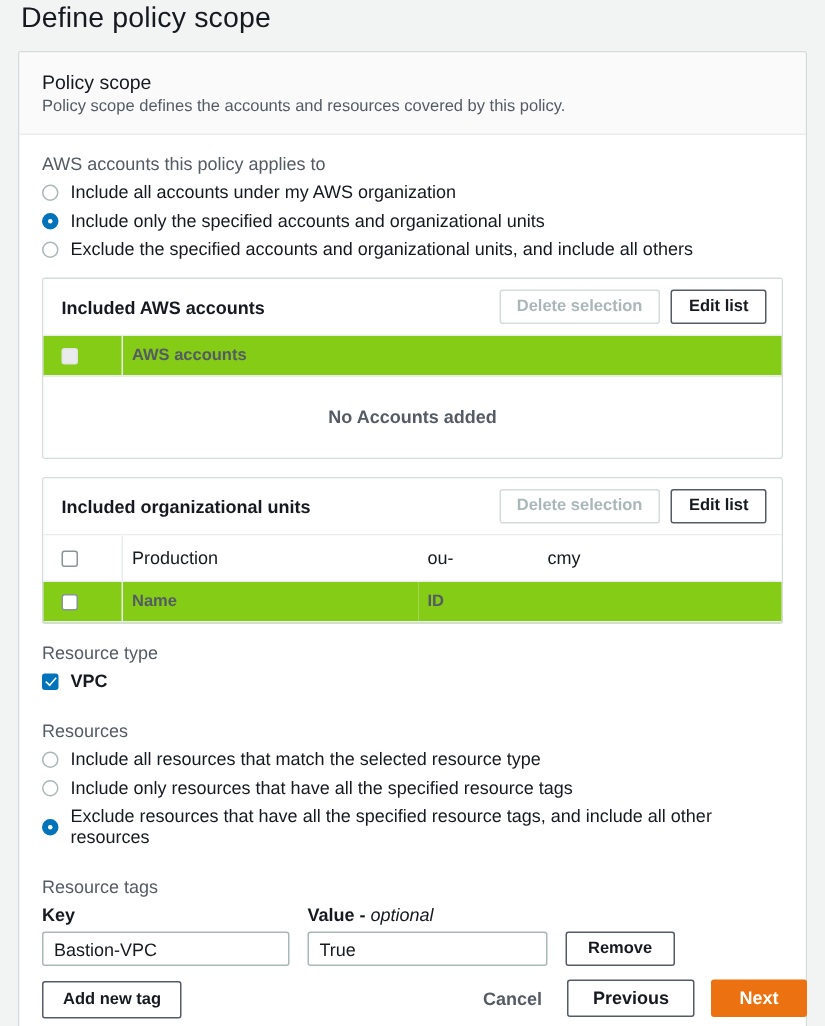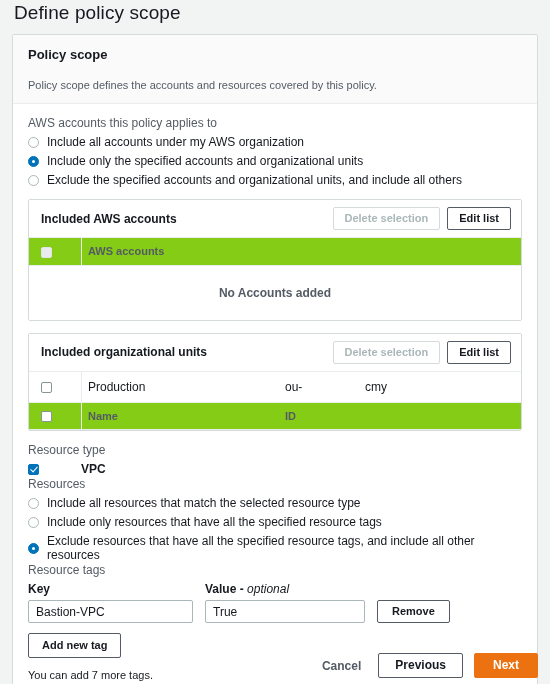--- a/index.html
+++ b/index.html
@@ -38,23 +38,23 @@
     border: 1px solid #d5dbdb;
     border-radius: 2px;
     box-sizing: border-box;
   }
   .card-header {
     background: #fafafa;
     border-bottom: 1px solid #eaeded;
     padding: 12px 15px 12px 15px;
   }
   .card-header h2 {
-    margin: 0 0 17px 0;
+    margin: 0 0 3px 0;
     font-size: 13px;
-    font-weight: bold;
+    font-weight: normal;
     color: #16191f;
   }
   .card-header p {
     margin: 0;
     font-size: 11px;
     color: #545b64;
   }
   .card-body {
     padding: 12px 15px 14px 15px;
     background: #ffffff;
@@ -139,21 +139,20 @@
     width: 3px;
     height: 6px;
     border: solid #ffffff;
     border-width: 0 1.6px 1.6px 0;
     transform: rotate(42deg);
   }
   .check-label {
     font-size: 12px;
     font-weight: bold;
     color: #16191f;
-    margin-left: 34px;
   }
 
   
   .panel {
     border: 1px solid #d5dbdb;
     border-radius: 2px;
     background: #ffffff;
     margin-top: 12px;
     box-sizing: border-box;
   }
@@ -276,21 +275,21 @@
   }
   .optional-it { font-style: italic; font-weight: normal; }
   .tag-btn-wrap { padding-top: 0px; }
   .hint {
     font-size: 11px;
     color: #16191f;
     margin-top: 11px;
   }
 
   .sec-gap { margin-top: 12px; }
-  .sub-gap { margin-top: 1px; }
+  .sub-gap { margin-top: 19px; }
 
   
   .footer {
     position: absolute;
     right: 12px;
     bottom: 6px;
     display: flex;
     align-items: center;
     gap: 11px;
   }

